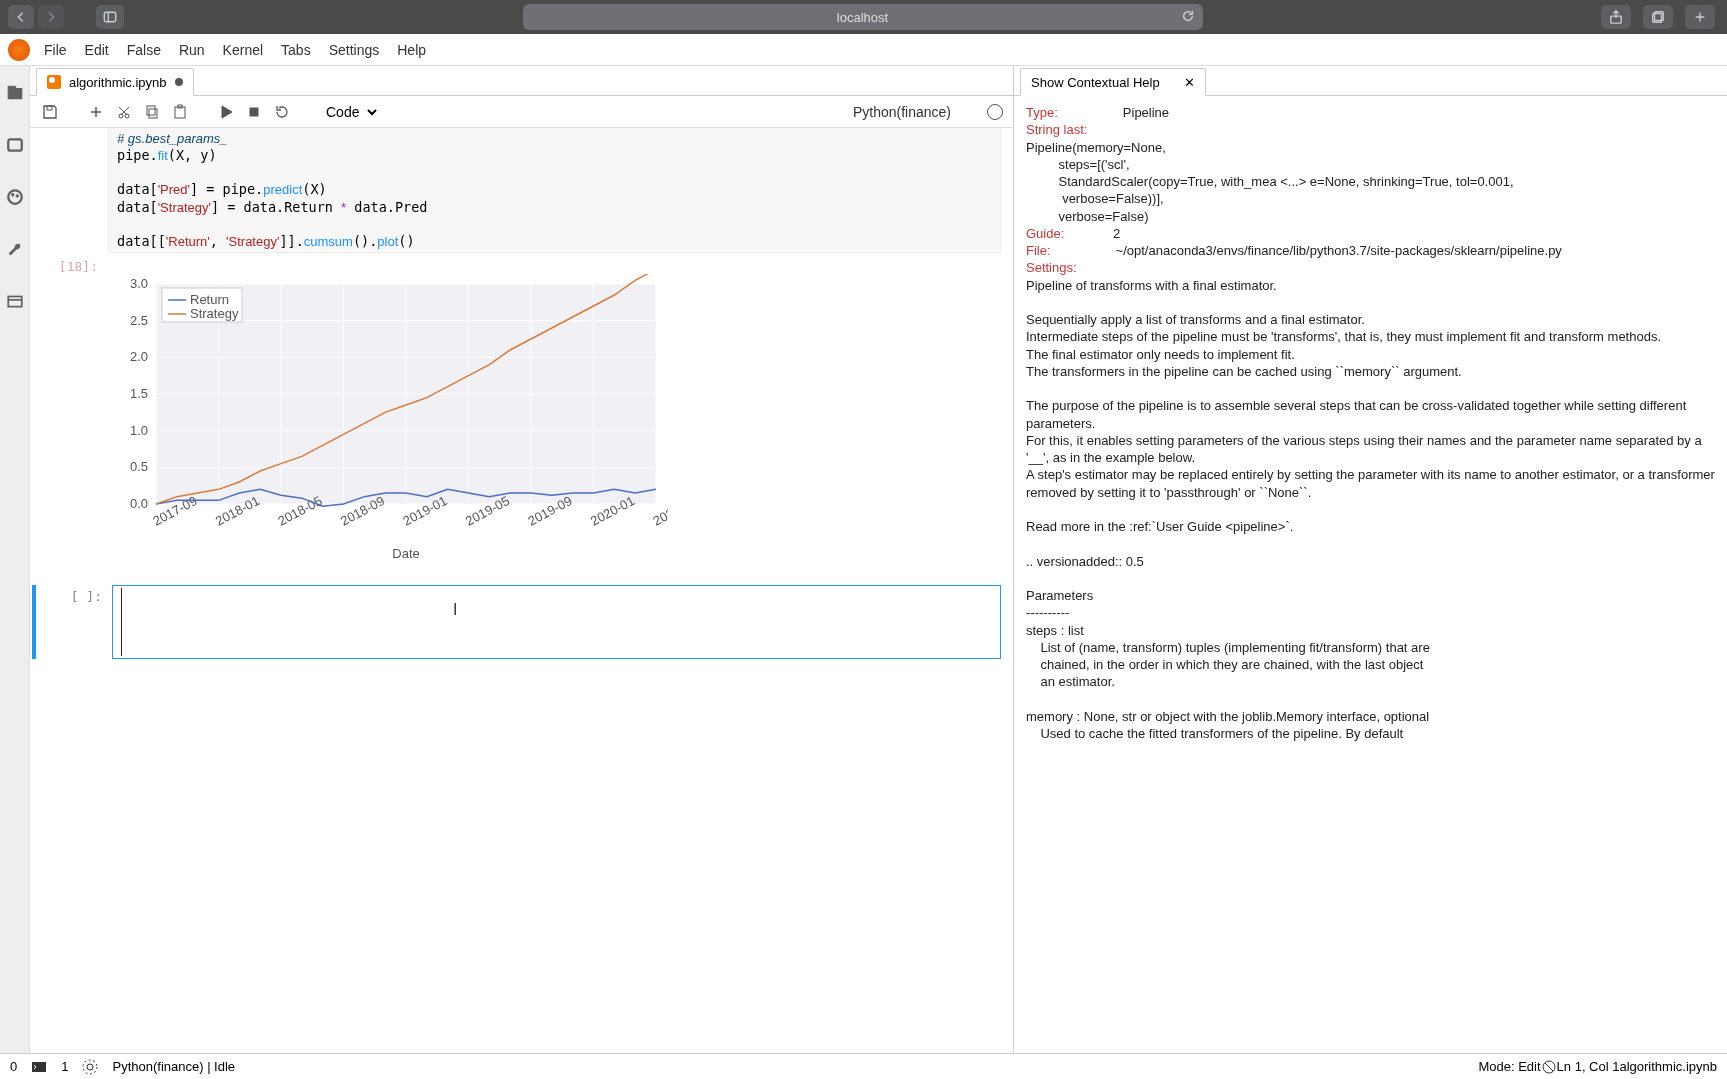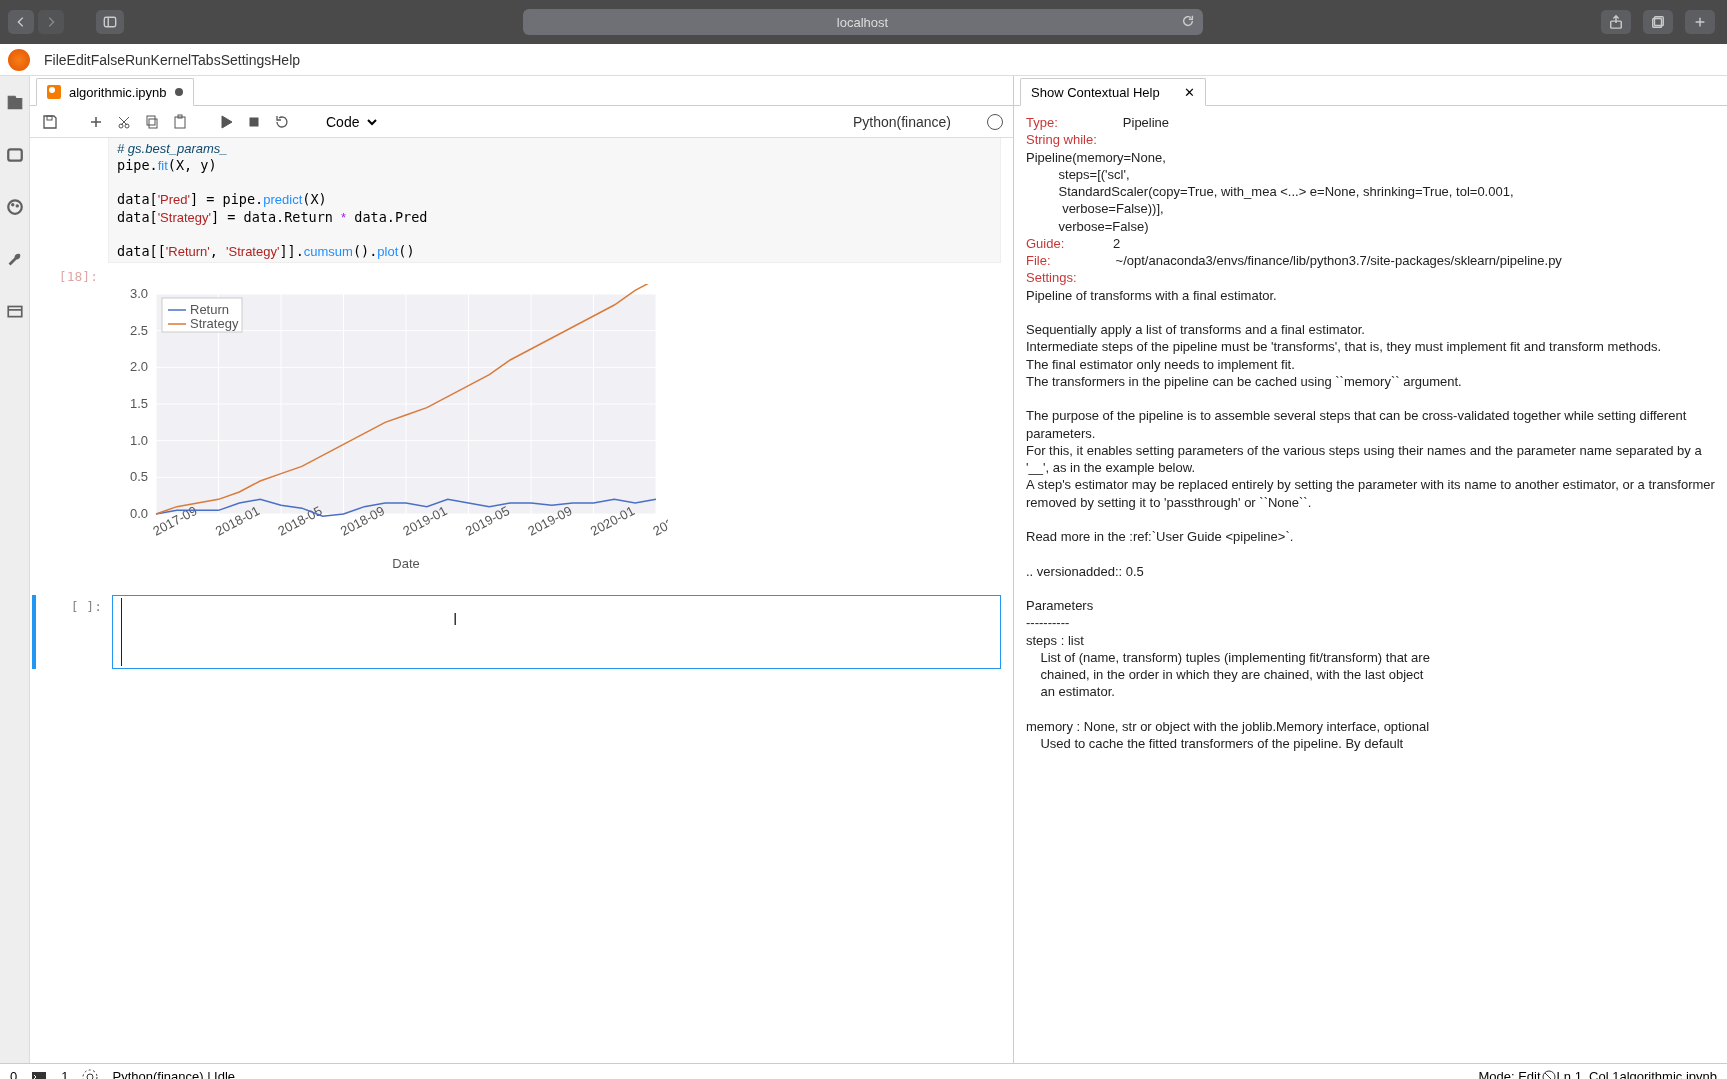--- a/index.html
+++ b/index.html
@@ -1,34 +1,34 @@
 <!DOCTYPE html>
 <html><head>
   <meta charset="utf-8">
   <style>
     * { margin:0; padding:0; box-sizing:border-box; font-family:-apple-system,BlinkMacSystemFont,"Segoe UI",Helvetica,Arial,sans-serif; font-size:13px; }
     body { background:#fff; height:1079px; width:1727px; overflow:hidden; }
 
     
-    .titlebar { height:44px; background:#4a4a4a; display:flex; align-items:center; padding:0 8px; gap:20px;text-align:center; }
+    .titlebar { height:34px; background:#4a4a4a; display:flex; align-items:center; padding:0 8px; gap:20px;text-align:center; }
     .titlebar .navgroup { display:flex; gap:4px; }
     .titlebar button.nav { width:26px; height:24px; background:#5d5e62; border:none; border-radius:5px; color:#ccc; display:flex; align-items:center; justify-content:center; }
     .titlebar button.nav:disabled { opacity:.5; }
     .titlebar .sidebar-toggle { width:28px; height:24px; background:#5d5e62; border:none; border-radius:5px; color:#ccc; display:flex; align-items:center; justify-content:center; margin-left:12px; }
     .titlebar .spacer { flex:1; }
     .urlbar { flex:0 0 680px; height:26px; background:#6e7075; border-radius:6px; color:#ddd; display:flex; align-items:center; justify-content:center; font-size:13px; position:relative; }
     .urlbar .refresh { position:absolute; right:8px; }
     .titlebar .right-actions { display:flex; gap:12px; margin-right:4px; }
     .titlebar .right-actions button { width:30px; height:24px; background:#5d5e62; border:none; border-radius:5px; color:#ccc; display:flex; align-items:center; justify-content:center; }
     .titlebar svg { width:14px; height:14px; stroke:#ccc; fill:none; stroke-width:1.6; }
 
     
     .jl-header { height:32px; display:flex; align-items:center; padding:0 8px; border-bottom:1px solid #ddd; }
     .jl-logo { width:22px; height:22px; border-radius:50%; background:radial-gradient(circle at center,#f57f17,#e65100); margin-right:12px; }
-    .jl-header .menu { display:flex; gap:0; padding-left:2px; }
+    .jl-header .menu { display:flex; gap:18px; padding-left:2px; }
     .jl-header .menu span { color:#333; font-size:14px; cursor:pointer; }
 
     
     .jl-body { display:flex; height:calc(1079px - 34px - 32px - 26px); }
     .activity-bar { width:30px; background:#eee; border-right:1px solid #ddd; display:flex; flex-direction:column; align-items:center; padding-top:18px; gap:34px; }
     .activity-bar .aicon { width:18px; height:18px; color:#555; }
     .activity-bar svg { width:18px; height:18px; fill:#616161; stroke:#616161; }
 
     .main-panel { flex:0 0 984px; display:flex; flex-direction:column; border-right:1px solid #ccc; }
     .right-panel { flex:1; display:flex; flex-direction:column; }
@@ -316,21 +316,21 @@
   </div>
 
   <div class="right-panel">
     <div class="tabs">
       <div class="tab">
         <span>Show Contextual Help</span>
         <span class="close">✕</span>
       </div>
     </div>
     <div class="help-body"><span class="red">Type:</span>        <span>Pipeline</span>
-<span class="red">String while:</span>
+<span class="red">String last:</span>
 <span>Pipeline(memory=None,
          steps=[('scl',
          StandardScaler(copy=True, with_mea &lt;...&gt; e=None, shrinking=True, tol=0.001,
           verbose=False))],
          verbose=False)</span>
 <span class="red">Guide:</span>      <span>2</span>
 <span class="red">File:</span>        <span>~/opt/anaconda3/envs/finance/lib/python3.7/site-packages/sklearn/pipeline.py</span>
 <span class="red">Settings:</span>
 <span>Pipeline of transforms with a final estimator.
 

